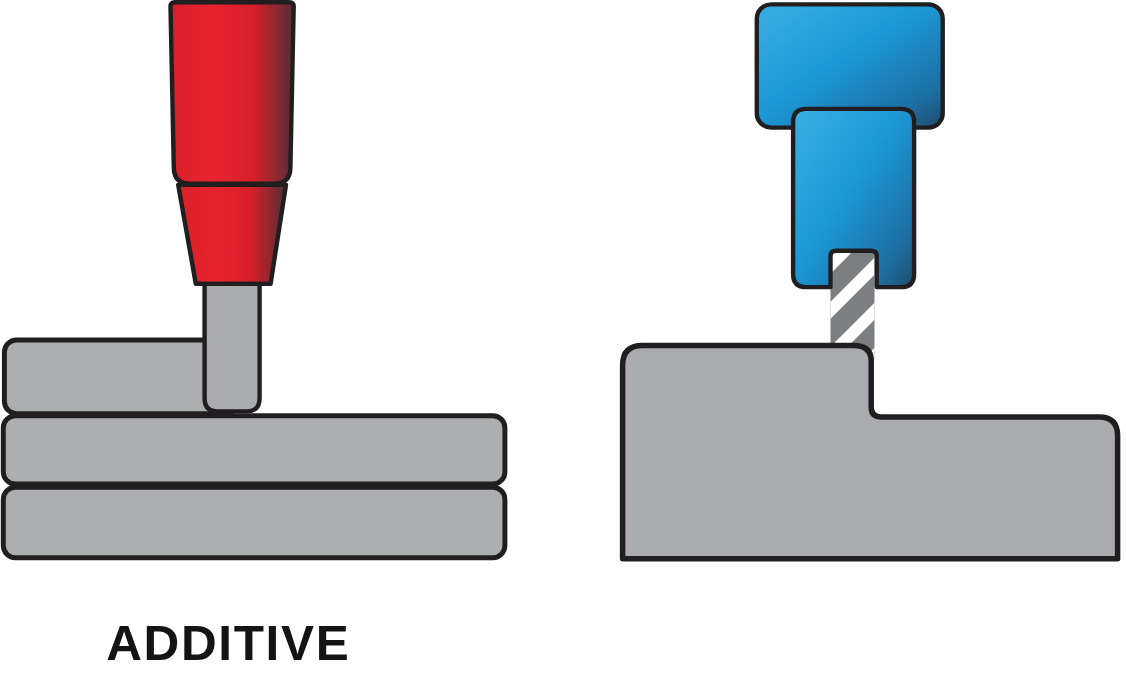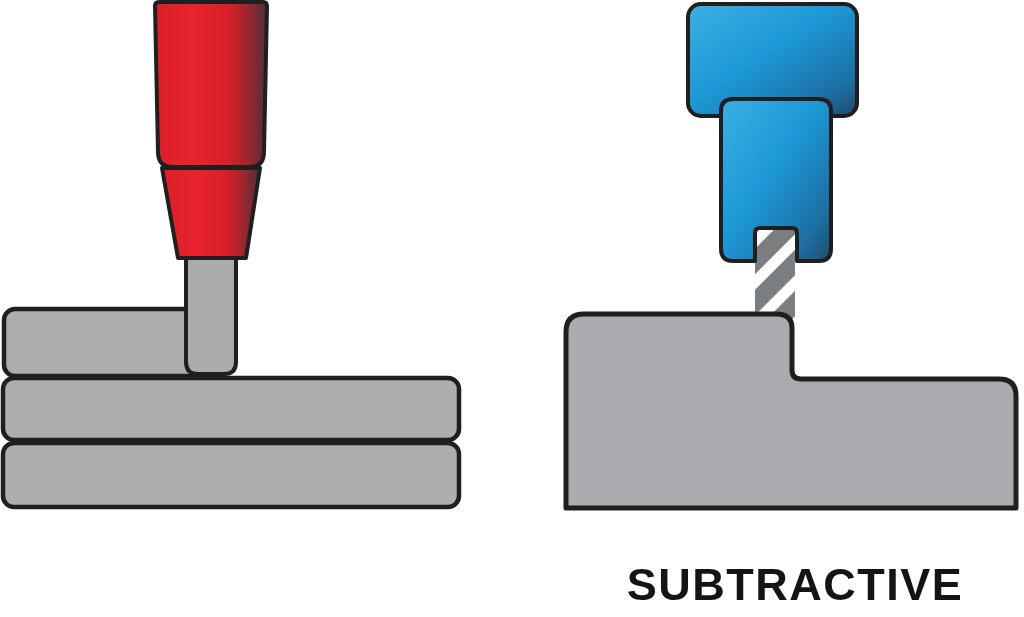--- a/index.html
+++ b/index.html
@@ -90,16 +90,16 @@
           </g>
         </g>
 
         <path class="outlined" stroke-width="4" d="M 733 99 L 819 99 Q 831 99 831 111 L 831 249 Q 831 261 819 261 L 797 261 L 797 233 Q 797 228 792 228 L 760 228 Q 755 228 755 233 L 755 261 L 733 261 Q 721 261 721 249 L 721 111 Q 721 99 733 99 Z" fill="url(#blueGrad)"></path>
       </g>
 
       <path class="outlined" stroke-width="5" d="M 566 508 L 566 332 Q 566 314 584 314 L 776 314 Q 792 314 792 328 L 792 370 Q 792 379 801 379 L 999 379 Q 1016 379 1016 396 L 1016 508 Z" fill="#a9abae"></path>
     </g>
   </svg>
 
+  <div class="caption caption-left">ADDITIVE</div>
 
-  <div class="caption caption-right">SUBTRACTIVE</div>
 
 </div>
 
 </body></html>

